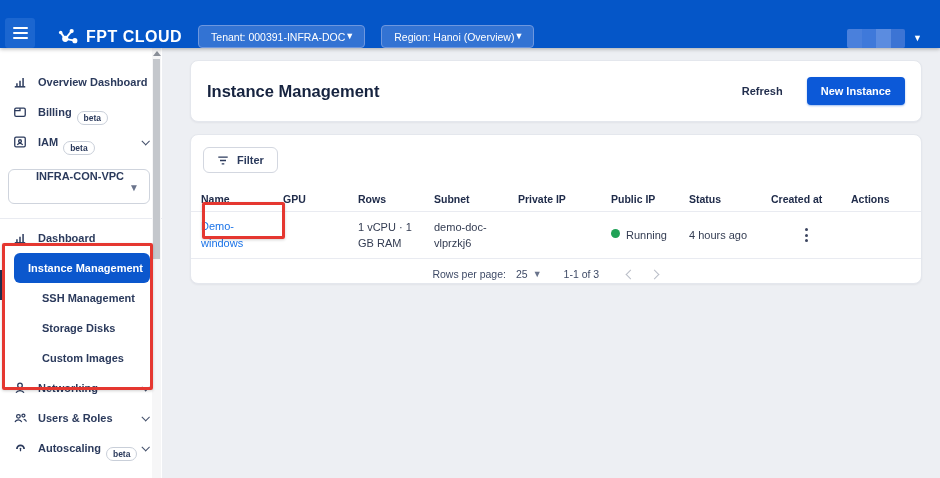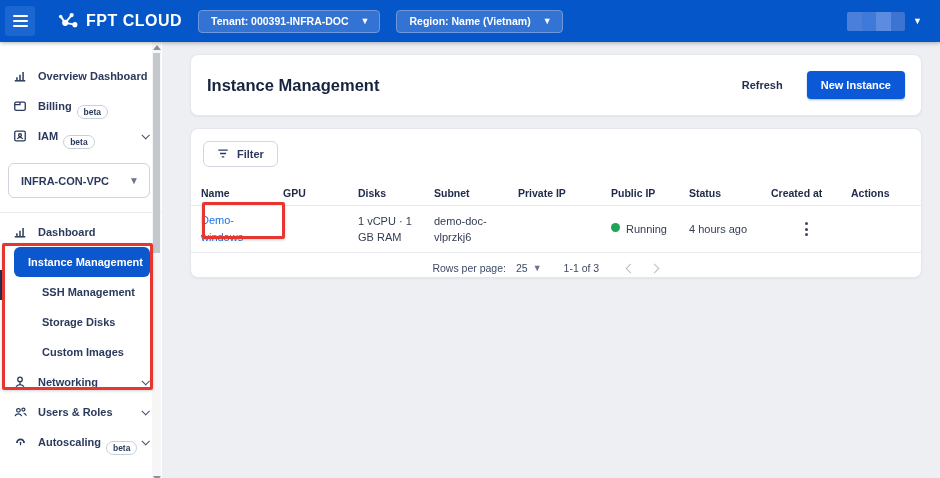--- a/index.html
+++ b/index.html
@@ -1,29 +1,29 @@
 <!DOCTYPE html>
 <html><head>
 <meta charset="utf-8">
 <style>
   * { margin:0; padding:0; box-sizing:border-box; }
   body { font-family:"Liberation Sans", sans-serif; background:#dfe2e8; }
   .screen { position:relative; width:940px; height:478px; background:#edeff3; overflow:hidden; }
 
   
-  .topbar { position:relative; height:42px; background:#0556c8; display:flex; align-items:center;
+  .topbar { position:relative; height:48px; background:#0556c8; display:flex; align-items:flex-end;
             box-shadow:0 1px 4px rgba(0,0,0,.3); z-index:5; }
   .hamburger { width:30px; height:30px; margin-left:5px; background:#1b66d0; border:none; border-radius:3px;
                display:flex; flex-direction:column; justify-content:center; align-items:center; gap:3px; cursor:pointer; }
   .hamburger span { display:block; width:15px; height:2px; background:#fff; border-radius:1px; }
   .brand { display:flex; align-items:center; gap:7px; margin-left:22px; }
   .brand-text { color:#fff; font-size:16px; font-weight:bold; letter-spacing:.5px; }
-  .pill { display:flex; align-items:center; gap:12px; height:23px; padding:0 10px 0 12px; margin-left:16px;
+  .pill { display:flex; align-items:center; gap:0; height:23px; padding:0 10px 0 12px; margin-left:16px;
           background:#3373d3; border:1px solid #6e97de; border-radius:4px; color:#fff; font-size:10.5px;
-          font-weight:bold; font-family:"Liberation Sans",sans-serif; cursor:pointer; }
+          font-weight:normal; font-family:"Liberation Sans",sans-serif; cursor:pointer; }
   .pill:first-of-type { margin-left:18px; }
   .caret-dn { display:inline-block; color:#fff; font-size:9px; line-height:1; }
   .top-spacer { flex:1; }
   .user-menu { display:flex; align-items:center; gap:8px; margin-right:18px; cursor:pointer; }
   .redacted { width:58px; height:19px; border-radius:2px;
               background:linear-gradient(90deg,#4a80dc 0 25%,#3f79da 25% 50%,#5b8ce0 50% 75%,#3c74d4 75% 100%); }
 
   
   .content { display:flex; height:442px; }
 
@@ -34,21 +34,21 @@
   .sitem .sicon { width:16px; height:16px; margin-right:10px; flex:none; display:flex; align-items:center; justify-content:center; }
   .sitem .slabel { font-size:11px; font-weight:600; color:#2b3a5c; white-space:nowrap; }
   .sitem.blue .slabel { color:#1665d8; }
   .badge { margin-left:5px; font-size:8.5px; font-weight:600; color:#2b3a5c; border:1px solid #c9cfd9;
            border-radius:8px; padding:1.5px 6px; line-height:1; background:#fff;margin-top:12px; }
   .sitem .chev-right { margin-left:auto; }
   .chev { display:inline-block; width:6px; height:6px; border-right:1.6px solid #44506b; border-bottom:1.6px solid #44506b; }
   .chev.down { transform:rotate(45deg) translateY(-1px); }
   .chev.up { transform:rotate(-135deg) translateY(-1px); }
   .vpc-select { display:flex; align-items:center; margin:12px 12px 0 8px; height:35px; border:1px solid #cfd4dd;
-                border-radius:6px; padding:0 10px 0 12px; cursor:pointer; background:#fff; }
+                border-radius:6px; padding:0 10px 0 12px; cursor:pointer; background:#fff;flex-direction:column; }
   .vpc-select .vlabel { font-size:11px; font-weight:600; color:#2b3a5c; }
   .vpc-select .vcaret { margin-left:auto; color:#6a748c; font-size:10px; }
   .sdivider { border-top:1px solid #e9ebf1; margin:14px 0 4px 0; }
   .subitem { display:flex; align-items:center; height:30px; padding-left:42px; font-size:11px; font-weight:600;
              color:#2b3a5c; cursor:pointer; }
   .subitem.selected { background:#0b57cd; color:#fff; font-weight:bold; border-radius:6px; margin:0 12px 0 14px;
                       padding-left:14px; }
   
   .sscroll { position:absolute; top:0; right:1px; width:9px; height:100%; background:#f6f6f7; }
   .sscroll .thumb { position:absolute; top:11px; left:1px; width:7px; height:200px; background:#c4c7cc; border-radius:0; }
@@ -62,21 +62,21 @@
   .head-card { height:62px; display:flex; align-items:center; justify-content:space-between; padding:0 16px; }
   .page-title { font-size:16.5px; font-weight:bold; color:#16233f; }
   .page-sub { font-size:10.5px; color:#46506a; margin-top:5px; }
   .head-actions { display:flex; align-items:center; gap:24px;justify-content:space-between; }
   .refresh-btn { background:none; border:none; font-size:11px; font-weight:bold; color:#232f4e; cursor:pointer;
                  font-family:"Liberation Sans",sans-serif; }
   .new-btn { background:#0c59d8; color:#fff; border:none; border-radius:4px; font-size:11px; font-weight:bold;
              padding:8px 14px; cursor:pointer; font-family:"Liberation Sans",sans-serif; box-shadow:0 1px 2px rgba(12,89,216,.4); }
 
   .table-card { margin-top:12px; height:150px; }
-  .filter-btn { display:inline-flex; align-items:flex-start; gap:8px; margin:12px 0 0 12px; border:1px solid #d3d7e0;
+  .filter-btn { display:inline-flex; align-items:flex-end; gap:8px; margin:12px 0 0 12px; border:1px solid #d3d7e0;
                 border-radius:6px; background:#fff; padding:6px 13px; font-size:11px; font-weight:600; color:#2b3a5c;
                 cursor:pointer; font-family:"Liberation Sans",sans-serif; }
   .grid { display:grid; grid-template-columns:82px 75px 76px 84px 93px 78px 82px 80px 1fr; padding-left:10px; align-items:center; }
   .thead { margin-top:13px; height:25px; }
   .thead .th { font-size:10.5px; font-weight:bold; color:#202c4a; }
   .rowline { border:none; border-top:1px solid #e9ebf1; }
   .trow { height:46px; }
   .cell { font-size:11px; color:#333c52; }
   .name-cell { width:70px; line-height:1.55; }
   .name-link { color:#1a73e8; text-decoration:none; font-size:11px; }
@@ -126,21 +126,21 @@
         <circle cx="19.5" cy="16" r="2.8" fill="#fff"></circle>
         <path d="M9 14 L4 7 M9 14 L16 5.5 M9 14 L19.5 16" stroke="#fff" stroke-width="2.1"></path>
       </svg>
       <span class="brand-text">FPT CLOUD</span>
     </div>
     <button class="pill">
       <span>Tenant: 000391-INFRA-DOC</span>
       <span class="caret-dn">▼</span>
     </button>
     <button class="pill">
-      <span>Region: Name (Vietnam)</span>
+      <span>Region: Hanoi (Overview)</span>
       <span class="caret-dn">▼</span>
     </button>
     <div class="top-spacer"></div>
     <div class="user-menu">
       <span class="redacted"></span>
       <span class="caret-dn">▼</span>
     </div>
   </header>
 
   <div class="content">
@@ -275,21 +275,21 @@
         <button class="filter-btn">
           <svg width="12" height="11" viewBox="0 0 14 12" fill="none" stroke="#2b3a5c" stroke-width="1.6">
             <path d="M1.5 2h11 M3.5 6h7 M5.5 10h3"></path>
           </svg>
           <span>Filter</span>
         </button>
 
         <div class="grid thead">
           <span class="th">Name</span>
           <span class="th">GPU</span>
-          <span class="th">Disks</span>
+          <span class="th">Rows</span>
           <span class="th">Subnet</span>
           <span class="th">Private IP</span>
           <span class="th">Public IP</span>
           <span class="th">Status</span>
           <span class="th">Created at</span>
           <span class="th">Actions</span>
         </div>
 
         <hr class="rowline">
 

